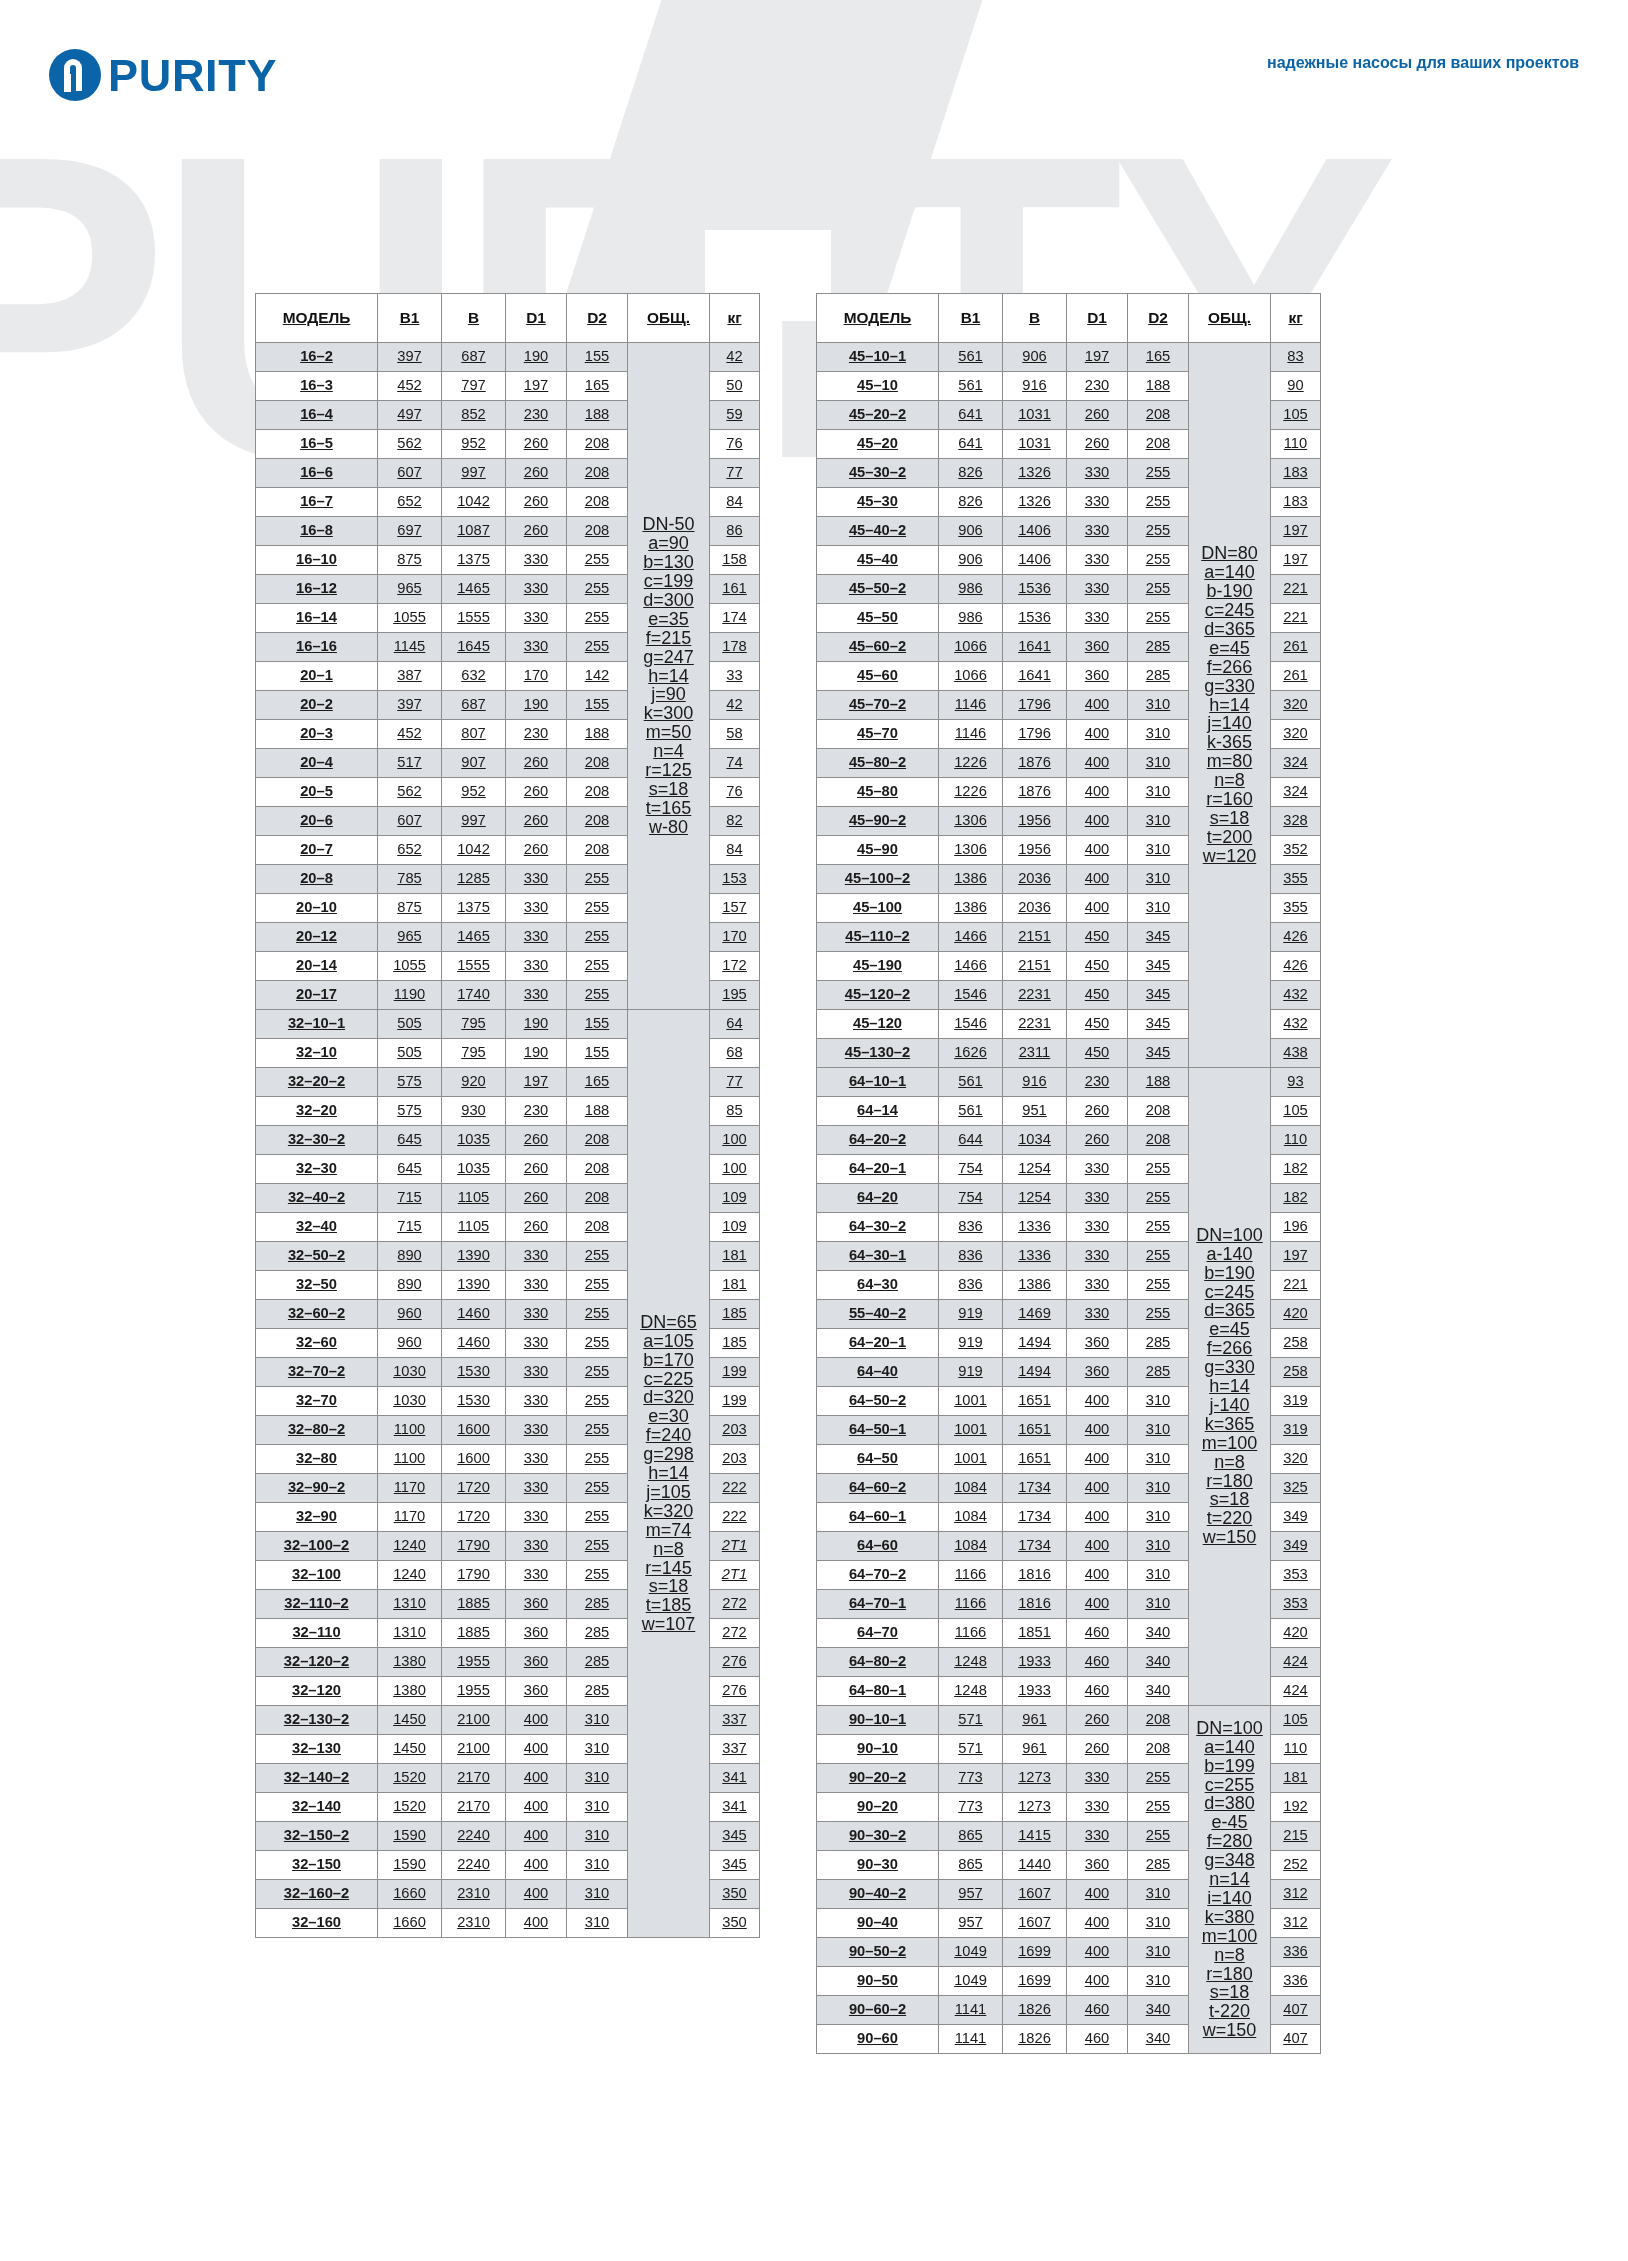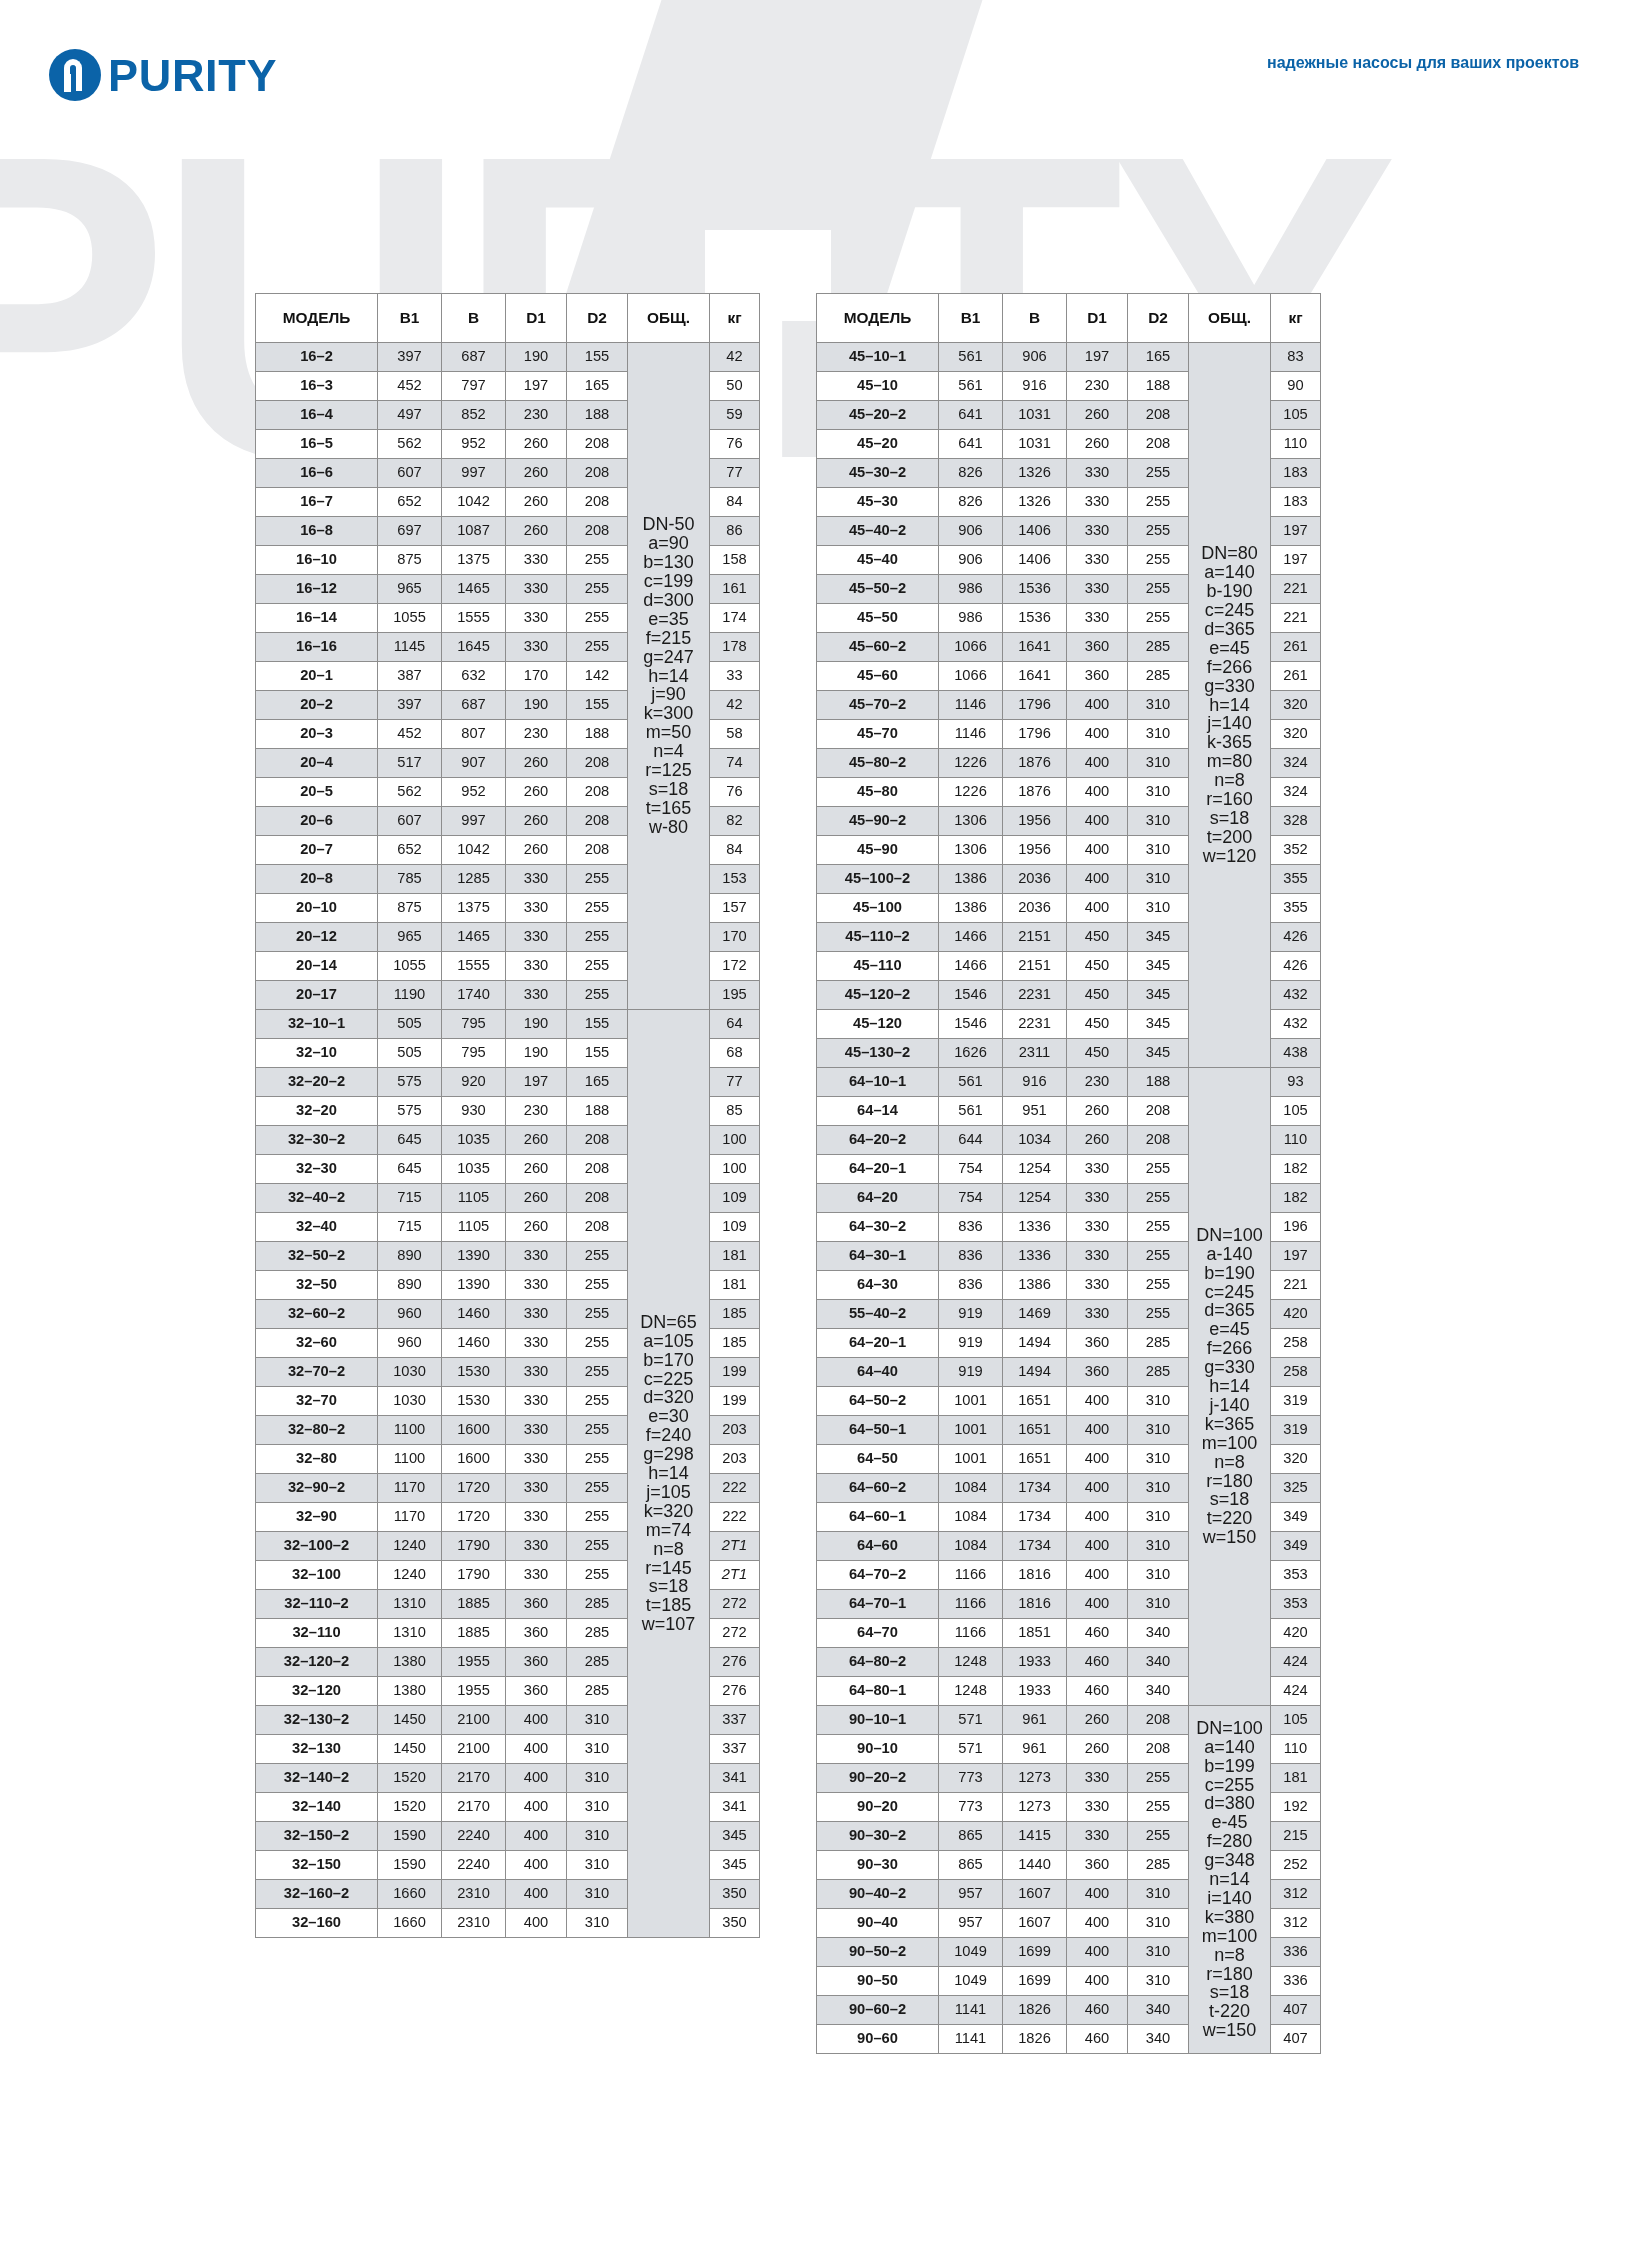--- a/index.html
+++ b/index.html
@@ -112,20 +112,21 @@
   .table-wrap { position: relative; }
   .table-wrap.left { margin-left: 255px; }
   .table-wrap.right { margin-left: 56px; }
 
   table.spec {
     border-collapse: collapse;
     font-size: 14.7px;
     font-family: "Liberation Sans", sans-serif;
     color: #1a1a1a;
     background: #a16207;
+    text-decoration: underline;
   }
   table.spec th, table.spec td {
     border: 0.7px solid #8d8d8d;
     padding: 0;
     text-align: center;
     vertical-align: middle;
     height: 29px;
     line-height: 1.05;
   }
   
@@ -880,21 +881,21 @@
           </tr>
           <tr class="shade">
             <td class="model">45–110–2</td>
             <td class="">1466</td>
             <td class="">2151</td>
             <td class="">450</td>
             <td class="">345</td>
             <td class="">426</td>
           </tr>
           <tr class="plain">
-            <td class="model">45–110</td>
+            <td class="model">45–190</td>
             <td class="">1466</td>
             <td class="">2151</td>
             <td class="">450</td>
             <td class="">345</td>
             <td class="">426</td>
           </tr>
           <tr class="shade">
             <td class="model">45–120–2</td>
             <td class="">1546</td>
             <td class="">2231</td>

